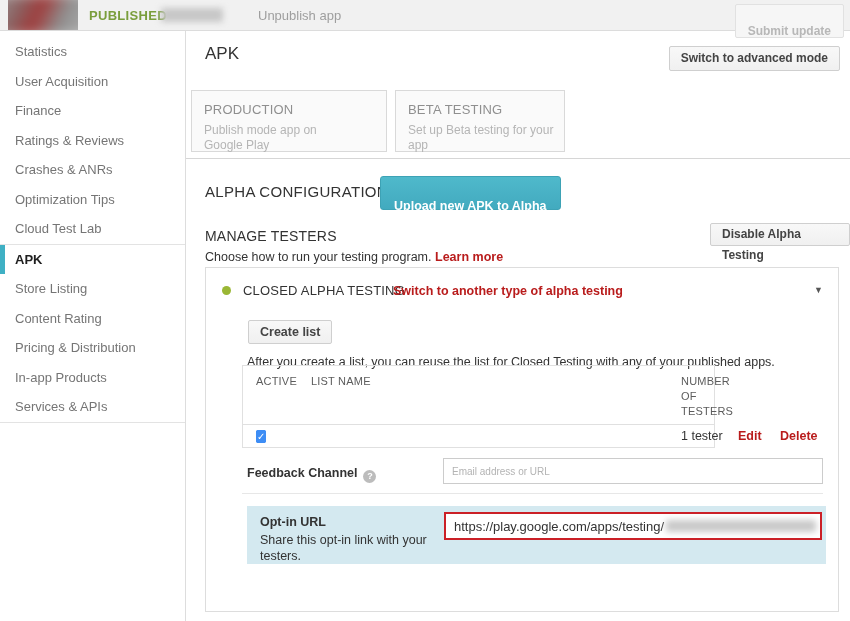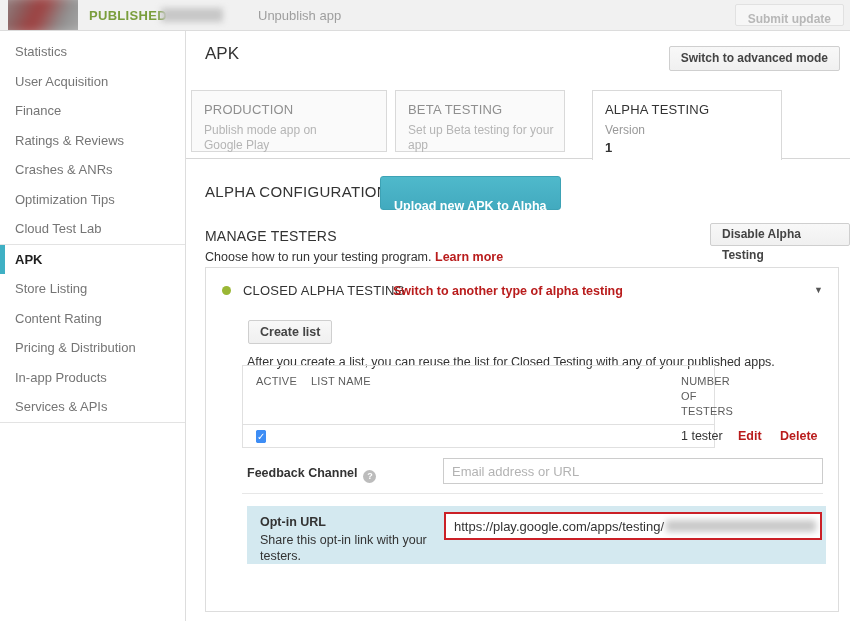--- a/index.html
+++ b/index.html
@@ -12,21 +12,21 @@
   .app-icon { position: absolute; left: 8px; top: 0; width: 70px; height: 30px; overflow: hidden; }
   .app-icon .blur { width: 100%; height: 100%; transform: scale(1.4);
             background: linear-gradient(115deg,#9a9a9a 0%,#8b5f5f 28%,#a03c3c 45%,#8f8f8f 68%,#b5b5b5 100%);
             filter: blur(4px); }
   .published { position: absolute; left: 89px; top: 8px; font-size: 13px; font-weight: bold;
             color: #7a9e3c; letter-spacing: .3px; }
   .appname-blur { position: absolute; left: 161px; top: 8px; width: 62px; height: 14px;
             background: #c7c7c7; border-radius: 2px; filter: blur(3px); }
   .unpublish { position: absolute; left: 258px; top: 8px; font-size: 13px; color: #9e9e9e; cursor: pointer; }
   .submit-btn { position: absolute; right: 6px; top: 4px; height: 22px; line-height: 20px;
-            padding: 4px 12px; font-size: 12px; font-weight: bold; color: #b7b7b7;
+            padding: 16px 12px; font-size: 12px; font-weight: bold; color: #b7b7b7;
             background: #f6f6f6; border: 1px solid #e1e1e1; border-radius: 2px; }
 
   
   .sidebar { position: absolute; left: 0; top: 31px; width: 186px; bottom: 0;
             background: #fff; border-right: 1px solid #ddd; padding-top: 6px; }
   .side-item { height: 29.5px; line-height: 29.5px; padding-left: 15px; font-size: 13px;
             color: #757575; cursor: pointer; white-space: nowrap; }
   .side-item.active { font-weight: bold; color: #1f1f1f; border-left: 5px solid #3fb0c4; padding-left: 10px; }
   .side-sep { height: 1px; background: #e3e3e3; margin: 0; }
 
@@ -84,21 +84,21 @@
             border-radius: 2px; color: #fff; font-size: 10px; line-height: 12px;
             text-align: center; cursor: pointer; }
   .checkbox::after { content: "✓"; }
   .listname-blur { width: 105px; height: 12px; background: #cfcfcf; border-radius: 2px; filter: blur(3px); }
 
   .feedback-label { position: absolute; left: 41px; top: 198px; font-size: 12.5px; font-weight: bold; color: #333; }
   .help-icon { display: inline-block; width: 13px; height: 13px; margin-left: 6px; border-radius: 50%;
             background: #bcbcbc; color: #fff; font-size: 9px; font-weight: bold; line-height: 13px;
             text-align: center; vertical-align: -2px; cursor: pointer; }
   .feedback-input { position: absolute; left: 237px; top: 190px; width: 380px; height: 26px;
-            border: 1px solid #ccc; padding: 0 8px; font-size: 13px; color: #333;
+            border: 1px solid #ccc; padding: 0 8px; font-size: 10px; color: #333;
             font-family: "Liberation Sans", sans-serif; }
   .feedback-input::placeholder { color: #b3b3b3; }
 
   .panel-divider { position: absolute; left: 36px; top: 225px; width: 581px; height: 1px; background: #e7e7e7; }
 
   .optin-block { position: absolute; left: 41px; top: 238px; width: 579px; height: 58px; background: #d4e9f0; }
   .optin-label { position: absolute; left: 13px; top: 9px; font-size: 12.5px; font-weight: bold; color: #333; }
   .optin-desc { position: absolute; left: 13px; top: 26px; width: 180px; font-size: 12.5px;
             line-height: 16px; color: #333; }
   .optin-field { position: absolute; left: 197px; top: 6px; width: 378px; height: 28px;
@@ -147,25 +147,20 @@
 
     <div class="tabline"></div>
     <div class="tab tab-production">
       <div class="tab-title">PRODUCTION</div>
       <div class="tab-desc">Publish mode app on Google Play</div>
     </div>
     <div class="tab tab-beta">
       <div class="tab-title">BETA TESTING</div>
       <div class="tab-desc">Set up Beta testing for your app</div>
     </div>
-    <div class="tab tab-alpha">
-      <div class="tab-title">ALPHA TESTING</div>
-      <div class="version-label">Version</div>
-      <div class="version-value">1</div>
-    </div>
 
     <div class="section-title">ALPHA CONFIGURATION</div>
     <span class="upload-btn">Upload new APK to Alpha</span>
 
     <div class="manage-title">MANAGE TESTERS</div>
     <div class="manage-desc">
       <span>Choose how to run your testing program.</span>
       <span class="teal-link">Learn more</span>
     </div>
     <span class="btn disable-btn">Disable Alpha Testing</span>

